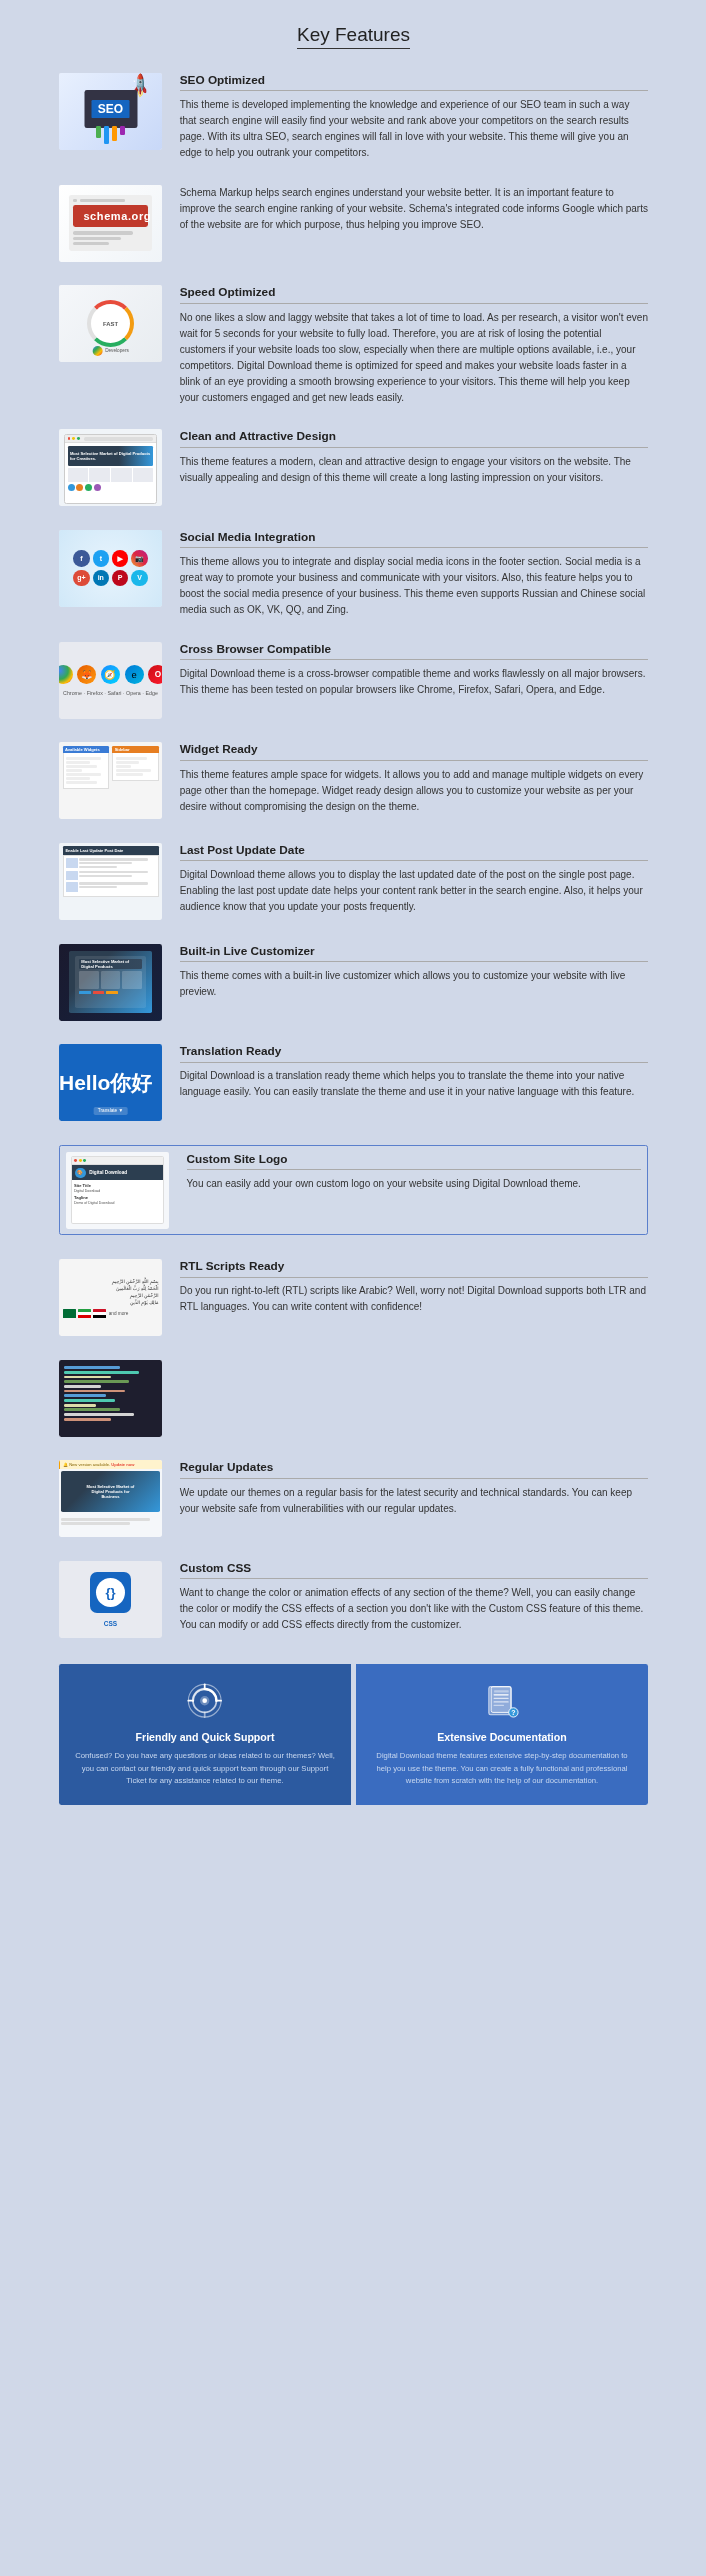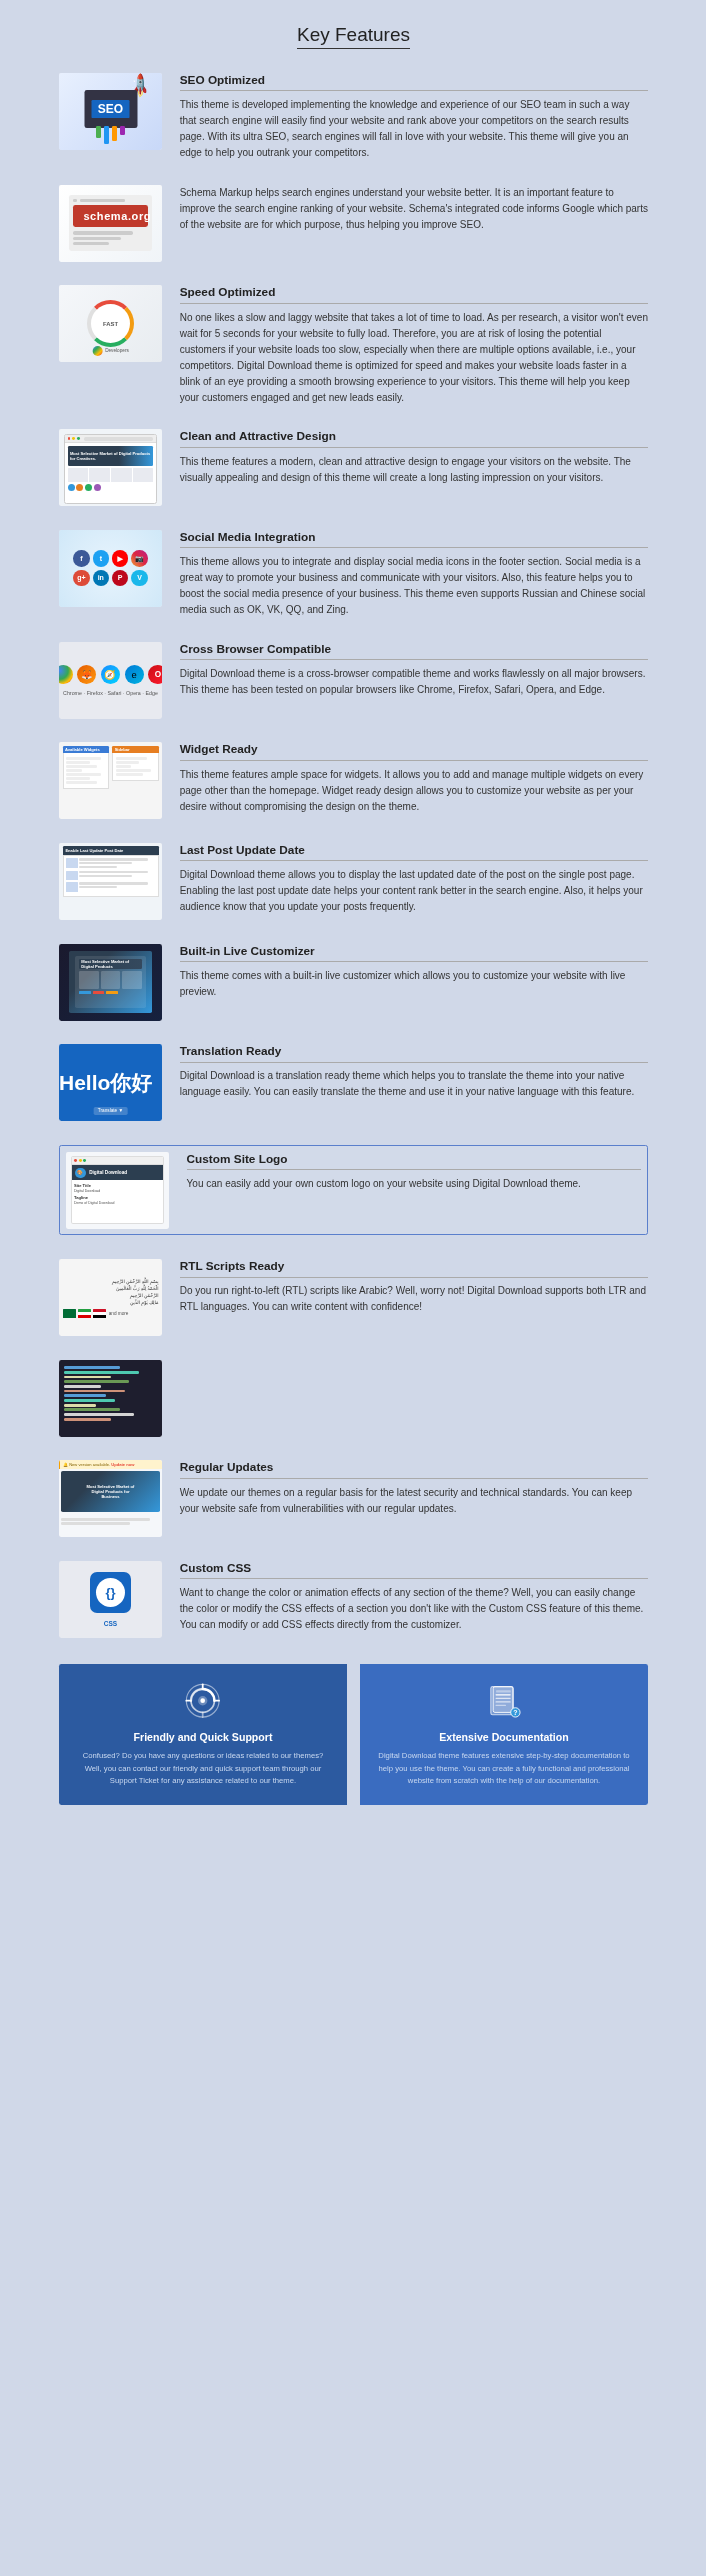--- a/index.html
+++ b/index.html
@@ -635,21 +635,21 @@
     }
     .css-braces {
       font-size: 13px;
       font-weight: bold;
       color: #1565c0;
     }
 
     
     .bottom-section {
       display: flex;
-      gap: 13px;
+      gap: 5px;
       margin-top: 26px;
     }
     .bottom-card {
       flex: 1;
       background: #2c5aa0;
       padding: 17.7px 14.7px;
       display: flex;
       flex-direction: column;
       align-items: center;
       text-align: center;

